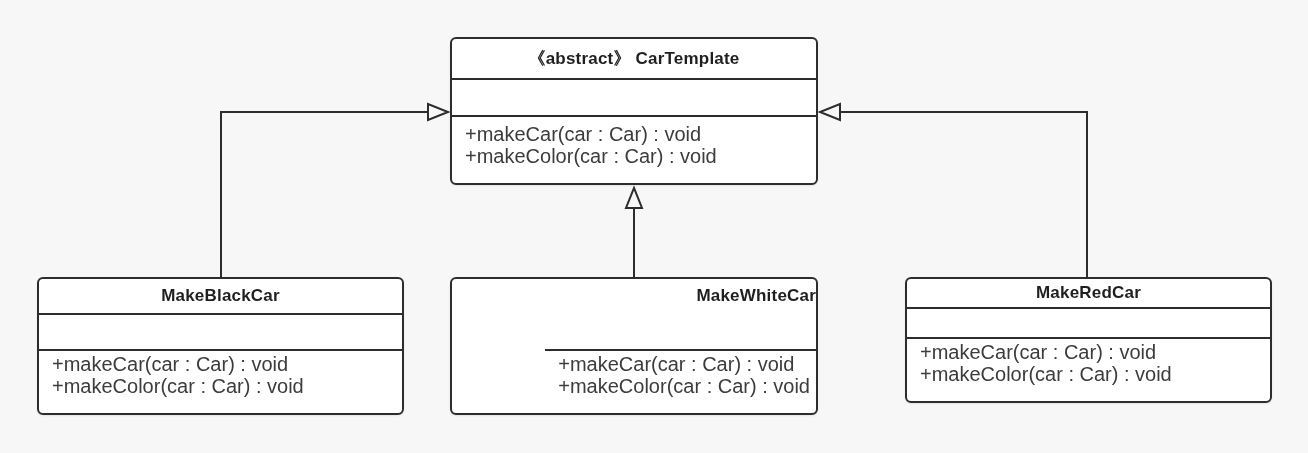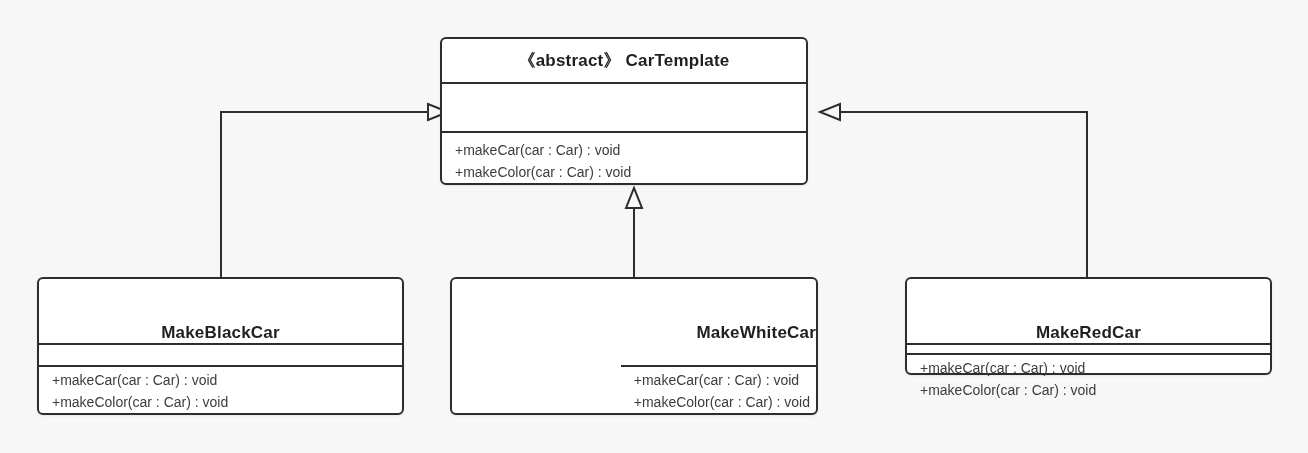--- a/index.html
+++ b/index.html
@@ -37,38 +37,37 @@
     font-weight: bold;
     color: #1f1f1f;
     letter-spacing: 0.2px;
   }
   .uml-class .attrs {
     border-top: 2px solid #2d2d2d;
   }
   .uml-class .methods {
     border-top: 2px solid #2d2d2d;
     flex: 1;
-    padding: 4px 6px 0 13px;
-    font-size: 14px;
+    padding: 4px 6px 16px 13px;
+    font-size: 20px;
     line-height: 22px;
     color: #3c3c3c;
     overflow: visible;
     white-space: nowrap;
-    margin-top: 8px;
   }
   
-  #box-cartemplate  { left: 440px; top: 37px;  width: 368px; height: 148px; }
+  #box-cartemplate  { left: 450px; top: 37px;  width: 368px; height: 148px; }
   #box-cartemplate .title   { height: 47px; }
   #box-cartemplate .attrs   { height: 45px; }
   #box-cartemplate .methods { padding-top: 6px; }
 
   #box-makeblackcar { left: 37px;  top: 277px; width: 367px; height: 138px; }
   #box-makewhitecar { left: 450px; top: 277px; width: 368px; height: 138px; align-items: flex-end; }
-  #box-makeredcar   { left: 905px; top: 277px; width: 367px; height: 98px; }
-  .sub .title { height: 44px; margin-top: 44px; }
+  #box-makeredcar   { left: 905px; top: 277px; width: 367px; height: 126px; }
+  .sub .title { height: 44px; }
   .sub .attrs { height: 47px; }
   .sub .methods { padding-top: 2px; }
 
   .connector-line { stroke: #2d2d2d; stroke-width: 2; fill: none; }
   .arrowhead { fill: #f7f7f7; stroke: #2d2d2d; stroke-width: 2; stroke-linejoin: miter; }
 </style>
 </head>
 <body>
 
 <div class="canvas">

